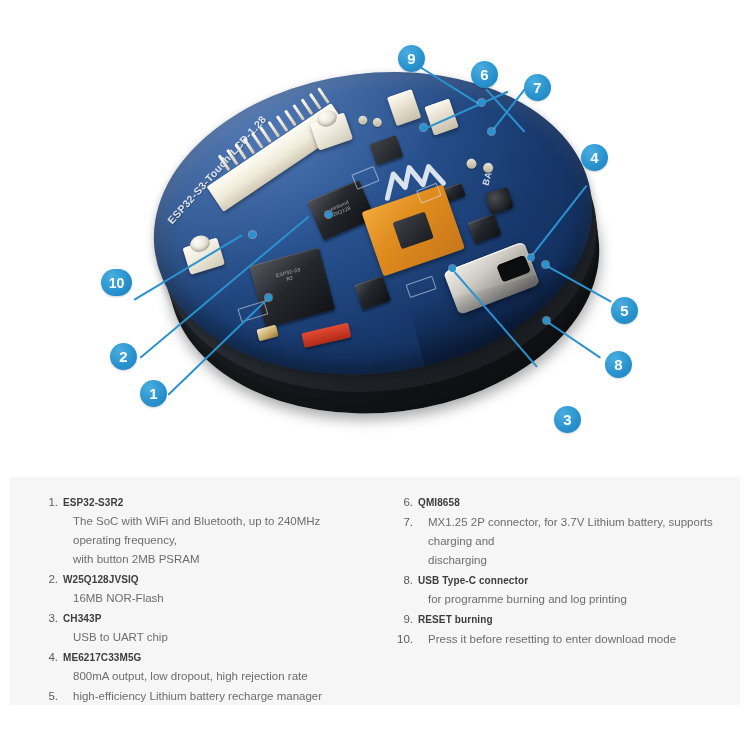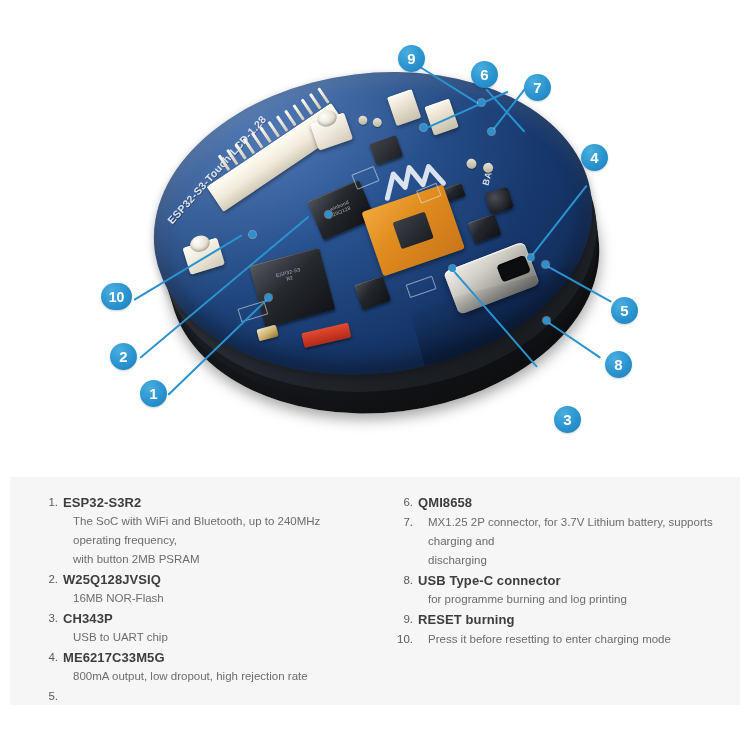--- a/index.html
+++ b/index.html
@@ -182,21 +182,21 @@
   .legend-col.right{padding-left:12px;padding-right:16px;}
 
   .item{display:flex;margin-bottom:1px;}
   .item-num{
     width:26px;min-width:26px;text-align:right;
     font-size:11.5px;color:#5a5a5a;padding-right:5px;
     line-height:19px;
   }
   .item-body{flex:1;}
   .item-title{
-    font-size:13px;font-weight:bold;color:#3d3d3d;line-height:19px;
+    font-size:10px;font-weight:bold;color:#3d3d3d;line-height:19px;
     letter-spacing:.1px;
   }
   .item-desc{
     font-size:11.5px;color:#6d6d6d;line-height:19px;
     padding-left:10px;
   }
 </style>
 </head>
 <body>
 
@@ -321,21 +321,21 @@
     <div class="leader" style="left:546px;top:320px;width:66px;transform:rotate(34deg);"></div>
     <div class="dot" style="left:543px;top:317px;"></div>
     <div class="badge" style="left:605px;top:351px;">8</div>
 
     <div class="leader" style="left:452px;top:268px;width:130px;transform:rotate(49deg);"></div>
     <div class="dot" style="left:449px;top:265px;"></div>
     <div class="badge" style="left:554px;top:406px;">3</div>
 
     <div class="leader" style="left:134px;top:299px;width:126px;transform:rotate(-31deg);"></div>
     <div class="dot" style="left:249px;top:231px;"></div>
-    <div class="badge wide" style="left:101px;top:283px;">10</div>
+    <div class="badge wide" style="left:101px;top:269px;">10</div>
 
     <div class="leader" style="left:140px;top:357px;width:220px;transform:rotate(-40deg);"></div>
     <div class="dot" style="left:325px;top:211px;"></div>
     <div class="badge" style="left:110px;top:343px;">2</div>
 
     <div class="leader" style="left:168px;top:394px;width:140px;transform:rotate(-44deg);"></div>
     <div class="dot" style="left:265px;top:294px;"></div>
     <div class="badge" style="left:140px;top:380px;">1</div>
   </div>
 </div>
@@ -374,20 +374,21 @@
         <div class="item-num">4.</div>
         <div class="item-body">
           <div class="item-title">ME6217C33M5G</div>
           <div class="item-desc">800mA output, low dropout, high rejection rate</div>
         </div>
       </div>
 
       <div class="item">
         <div class="item-num">5.</div>
         <div class="item-body">
+          <div class="item-desc">high-efficiency Lithium battery recharge manager</div>
         </div>
       </div>
     </div>
 
     <div class="legend-col right">
 
       <div class="item">
         <div class="item-num">6.</div>
         <div class="item-body">
           <div class="item-title">QMI8658</div>
@@ -413,18 +414,18 @@
       <div class="item">
         <div class="item-num">9.</div>
         <div class="item-body">
           <div class="item-title">RESET burning</div>
         </div>
       </div>
 
       <div class="item">
         <div class="item-num">10.</div>
         <div class="item-body">
-          <div class="item-desc">Press it before resetting to enter charging mode</div>
+          <div class="item-desc">Press it before resetting to enter download mode</div>
         </div>
       </div>
     </div>
   </div>
 </div>
 
 </body></html>

